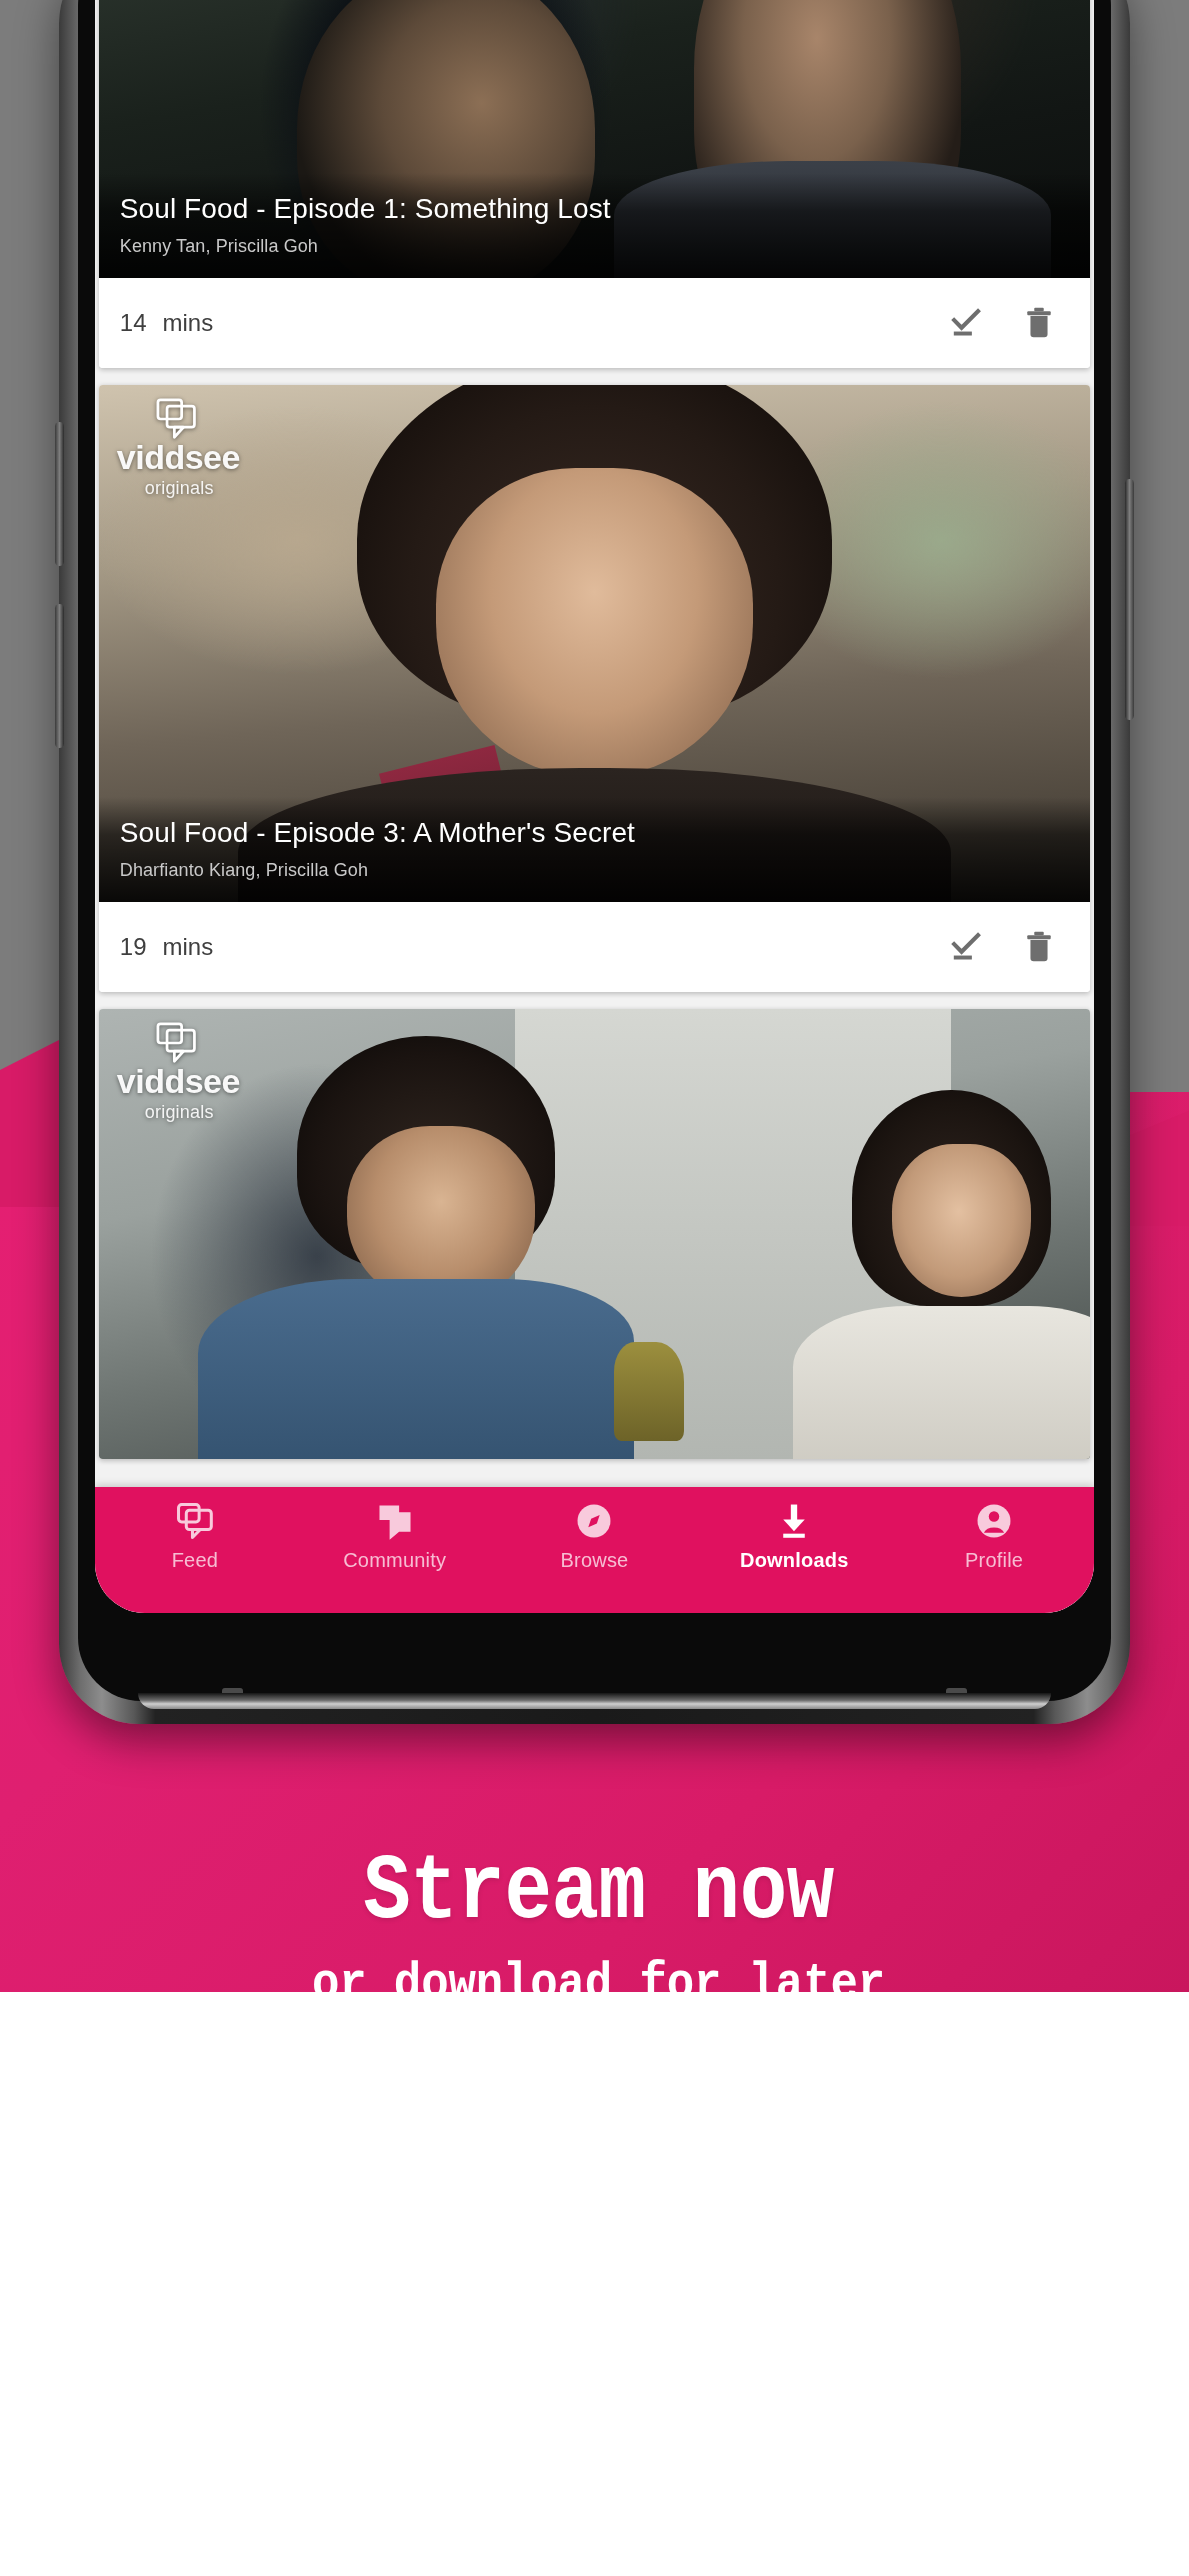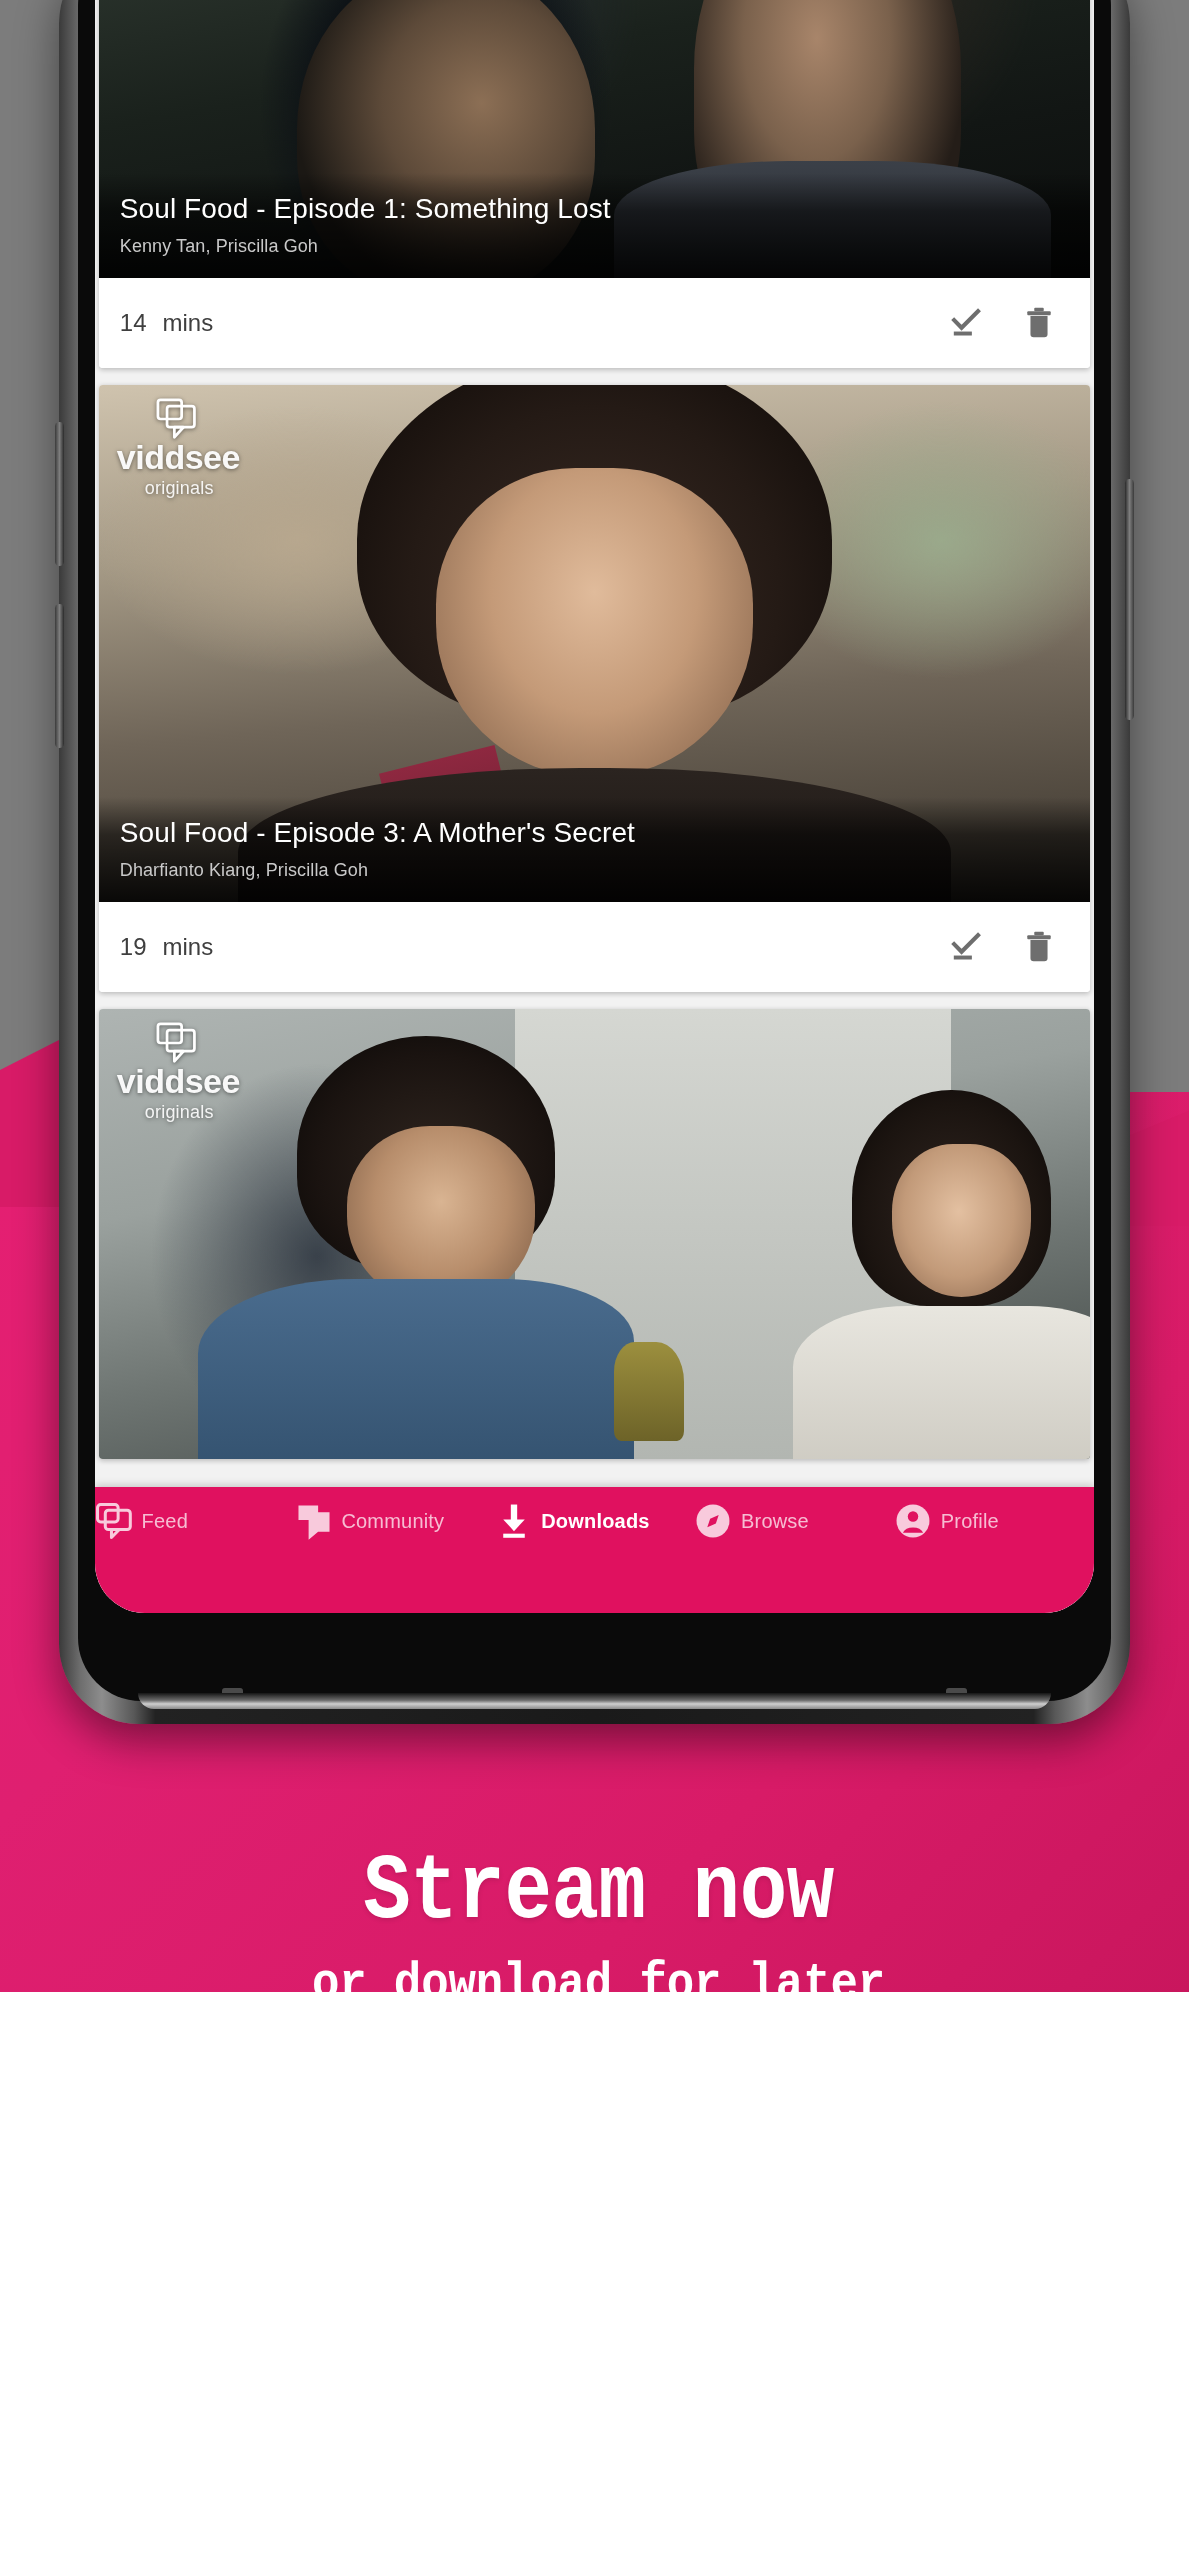--- a/index.html
+++ b/index.html
@@ -279,21 +279,21 @@
   .bottom-nav {
     position: absolute; left: 0; right: 0; bottom: 0;
     height: 126px;
     background: #e0115f;
     display: flex; align-items: flex-start;
     padding-top: 15.3px;
     box-shadow: 0 -1.9px 7.7px rgba(0,0,0,.18);
   }
   .nav-item {
     flex: 1;
-    display: flex; flex-direction: row;
+    display: flex; flex-direction: column;
     align-items: center; gap: 8.6px;
     cursor: pointer;
   }
   .nav-ic { width: 38px; height: 38px; display:block; }
   .nav-lb {
     font-size: 20px; letter-spacing: 0.2px;
     color: rgba(255,255,255,.72);
   }
   .nav-item.active .nav-lb { color: #fff; font-weight: 700; }
   .nav-item.active .nav-ic { opacity: 1; }
@@ -465,40 +465,40 @@
         </div>
 
         <div class="nav-item">
           <svg class="nav-ic" viewBox="0 0 24 24">
             <path d="M2.2 2.2 h12.4 v9.2 h-12.4 Z" fill="#fff"></path>
             <path d="M8.6 6.4 h13.2 v12.4 h-7.2 l-6 5 Z" fill="#fff"></path>
           </svg>
           <span class="nav-lb">Community</span>
         </div>
 
+        <div class="nav-item">
+          <svg class="nav-ic" viewBox="0 0 24 24">
+            <circle cx="12" cy="12" r="10.4" fill="#fff"></circle>
+            <path d="M15.6 8.2 L10.2 10.6 L8.4 16 L13.8 13.6 Z" fill="#e0115f"></path>
+          </svg>
+          <span class="nav-lb">Browse</span>
+        </div>
+
         <div class="nav-item active">
           <svg class="nav-ic" viewBox="0 0 24 24">
             <rect x="10" y="1.6" width="4" height="11" fill="#fff"></rect>
             <path d="M5.2 11 L12 18.4 L18.8 11 Z" fill="#fff"></path>
             <rect x="5.2" y="20" width="13.6" height="2.6" fill="#fff"></rect>
           </svg>
           <span class="nav-lb">Downloads</span>
         </div>
 
         <div class="nav-item">
           <svg class="nav-ic" viewBox="0 0 24 24">
             <circle cx="12" cy="12" r="10.4" fill="#fff"></circle>
-            <path d="M15.6 8.2 L10.2 10.6 L8.4 16 L13.8 13.6 Z" fill="#e0115f"></path>
-          </svg>
-          <span class="nav-lb">Browse</span>
-        </div>
-
-        <div class="nav-item">
-          <svg class="nav-ic" viewBox="0 0 24 24">
-            <circle cx="12" cy="12" r="10.4" fill="#fff"></circle>
             <circle cx="12" cy="9.2" r="3.3" fill="#e0115f"></circle>
             <path d="M5.6 19.4 a6.8 5 0 0 1 12.8 0 Z" fill="#e0115f"></path>
           </svg>
           <span class="nav-lb">Profile</span>
         </div>
 
       </div>
     </div>
   </div>
 

